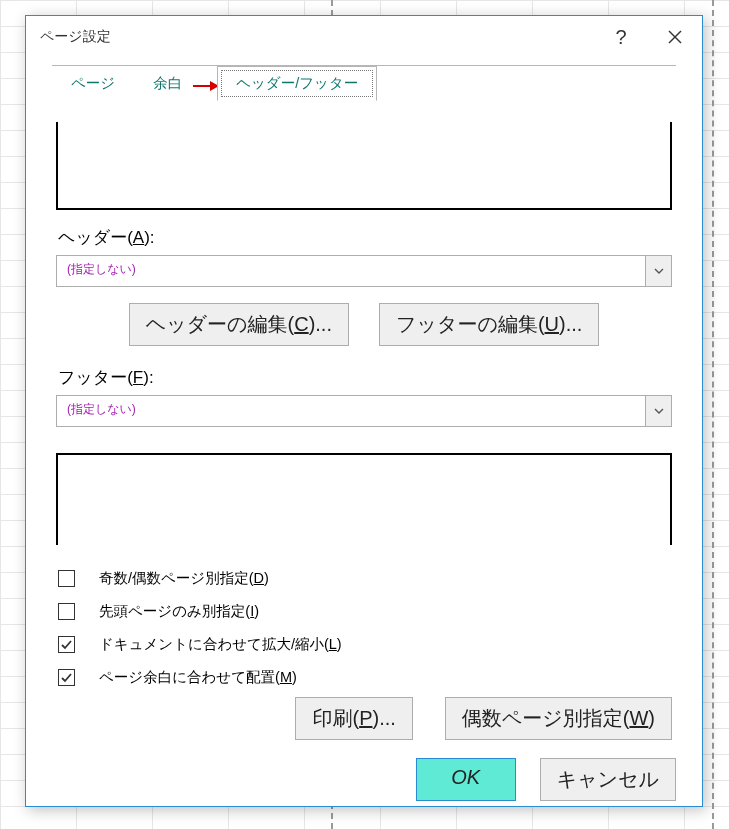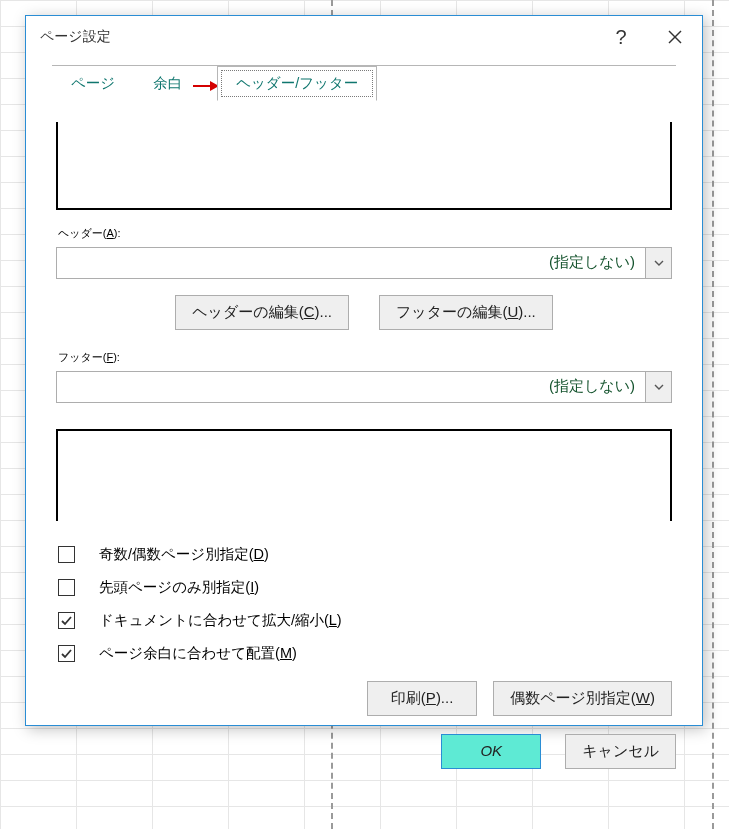--- a/index.html
+++ b/index.html
@@ -22,21 +22,21 @@
   .page-break {
     position: absolute; top: 0; bottom: 0; width: 0;
     border-left: 2px dashed #9a9a9a;
   }
   .pb1 { left: 331px; }
   .pb2 { left: 712px; }
 
   .dialog {
     position: absolute;
     left: 25px; top: 15px;
-    width: 678px; height: 711px;
+    width: 678px; height: 792px;
     background: #fff;
     border: 1px solid #2a8dd4;
     box-shadow: 3px 3px 14px rgba(0,0,0,0.25);
     display: flex;
     flex-direction: column;
   }
   .titlebar {
     height: 42px;
     display: flex;
     align-items: center;
@@ -107,47 +107,47 @@
     height: 88px;
     margin: 0 0 14px 0;
   }
   .preview-box.footer-prev {
     border: 2px solid #000;
     border-bottom: none;
     height: 92px;
     margin: 10px 0 20px 0;
   }
 
-  .lbl { font-size: 11px; margin: 2px 0 6px 2px; }
+  .lbl { font-size: 17px; margin: 2px 0 6px 2px; }
   .u { text-decoration: underline; }
 
   .select-row {
     display: flex;
     border: 1px solid #adadad;
     height: 32px;
     align-items: stretch;
     margin-bottom: 16px;
   }
   .select-row .val {
-    flex: 1; padding: 5px 10px; font-size: 15px; color: #14532d; text-align: right;
+    flex: 1; padding: 5px 10px; font-size: 12px; color: #a21caf;
   }
   .select-row .dd {
     width: 26px;
     border-left: 1px solid #adadad;
     background: #efefef;
     display: flex; align-items: center; justify-content: center;
   }
   .select-row .dd svg { width: 10px; height: 6px; }
 
   .btn-row { display: flex; justify-content: center; gap: 30px; margin-bottom: 18px; }
   .btn {
     background: #efefef;
     border: 1px solid #adadad;
     padding: 7px 16px;
-    font-size: 15px;
+    font-size: 20px;
     color: #222;
     min-width: 150px;
     text-align: center;
   }
   .btn.small { min-width: 110px; }
   .btn.ok {
     min-width: 100px;
     border: 1.5px solid #2a8dd4;
     background: #5eead4;
     font-style: italic;
@@ -160,22 +160,22 @@
   .cb {
     width: 17px; height: 17px;
     border: 1.4px solid #333;
     display: flex; align-items: center; justify-content: center;
     flex-shrink: 0;
   }
   .cb svg { width: 13px; height: 13px; display: none; }
   .cb.checked svg { display: block; }
 
   .action-row {
-    display: flex; justify-content: flex-end; gap: 16px;
-    margin-top: 8px;
+    display: flex; justify-content: flex-end; gap: 32px;
+    margin-top: 0;
   }
 
   .dialog-footer {
     display: flex; justify-content: flex-end; gap: 24px;
     padding: 0 26px 22px 26px;
   }
 </style>
 </head>
 <body>
 

